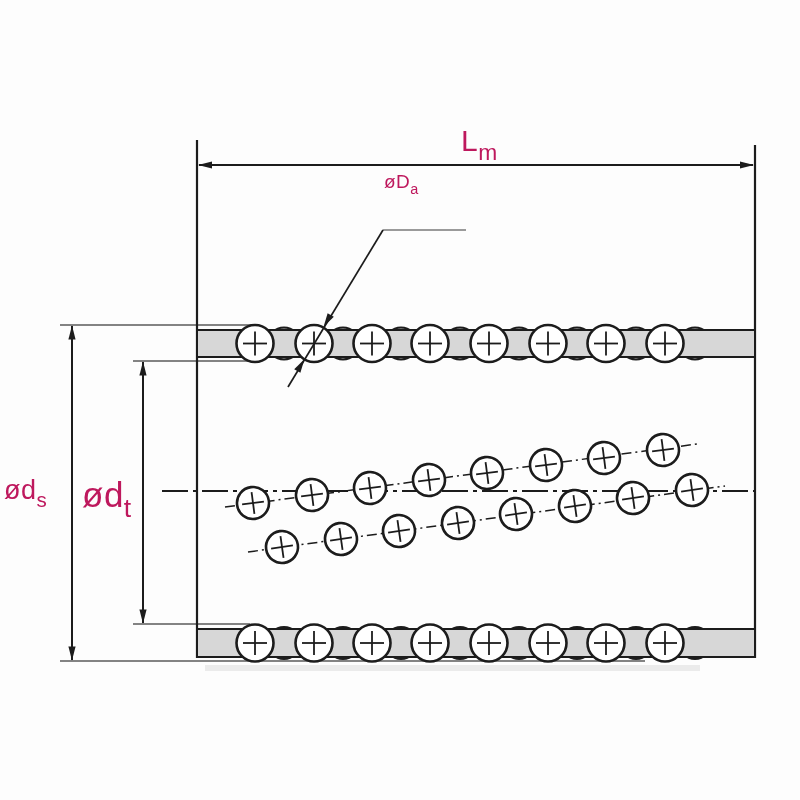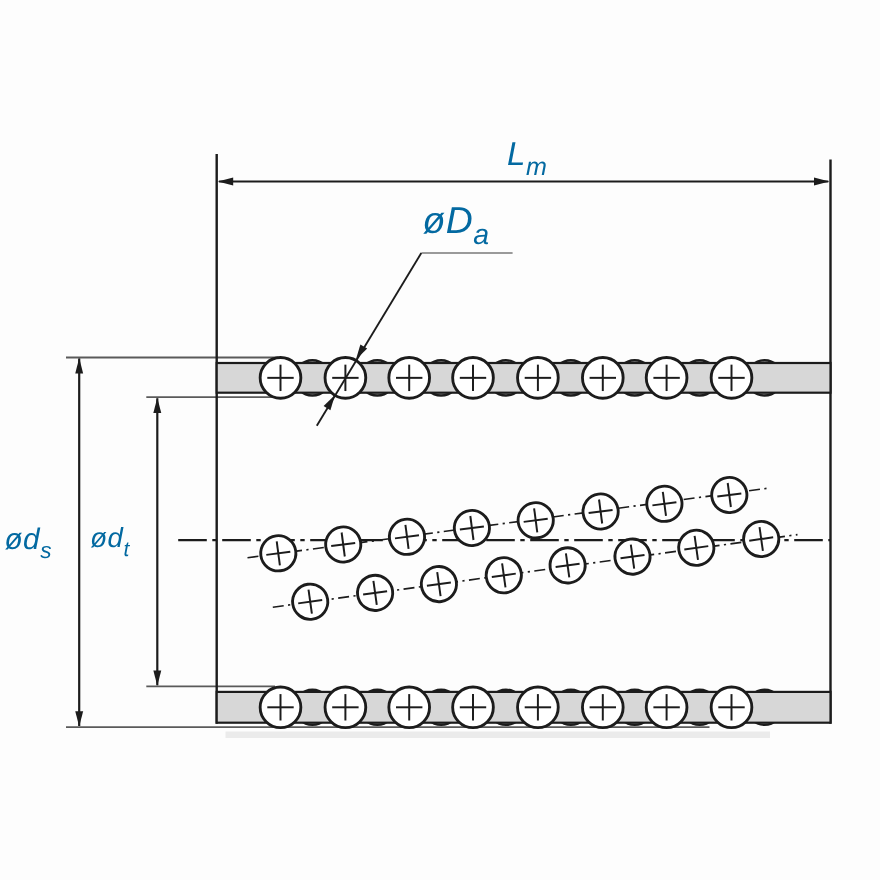--- a/index.html
+++ b/index.html
@@ -6,36 +6,35 @@
   .stage{
     position:relative;
     width:800px;height:800px;
     background:#fdfdfd;
     font-family:"Liberation Sans", sans-serif;
     overflow:hidden;
   }
   svg{position:absolute;left:0;top:0;}
   .lbl{
     position:absolute;
-    color:#0369a1;
+    color:#be185d;
     white-space:nowrap;
     line-height:1;
     letter-spacing:0.5px;
-    font-style:italic;
   }
   .lbl sub{
     font-size:0.76em;
     position:relative;
     top:0.08em;
     line-height:1;
   }
   .lbl-lm {left:461px;top:126px;font-size:30px;}
-  .lbl-da {left:384px;top:184px;font-size:34px;text-align:center;}
+  .lbl-da {left:384px;top:172px;font-size:19px;text-align:center;}
   .lbl-ds {left:4px;  top:477px;font-size:27px;text-align:right;}
-  .lbl-dt {left:82px; top:477px;font-size:25px;}
+  .lbl-dt {left:82px; top:477px;font-size:35px;}
 </style>
 </head>
 <body>
 
 <div class="stage">
   <svg id="diagram" width="800" height="800" viewBox="0 0 800 800">
       <line x1="205" y1="668" x2="700" y2="668" stroke="rgba(0,0,0,0.07)" stroke-width="6" stroke-linecap="butt"></line>
       <g>
         <line x1="60" y1="325" x2="253" y2="325" stroke="#5a5a5a" stroke-width="1.6" stroke-linecap="butt"></line>
         <line x1="60" y1="661" x2="645" y2="661" stroke="#5a5a5a" stroke-width="1.6" stroke-linecap="butt"></line>

